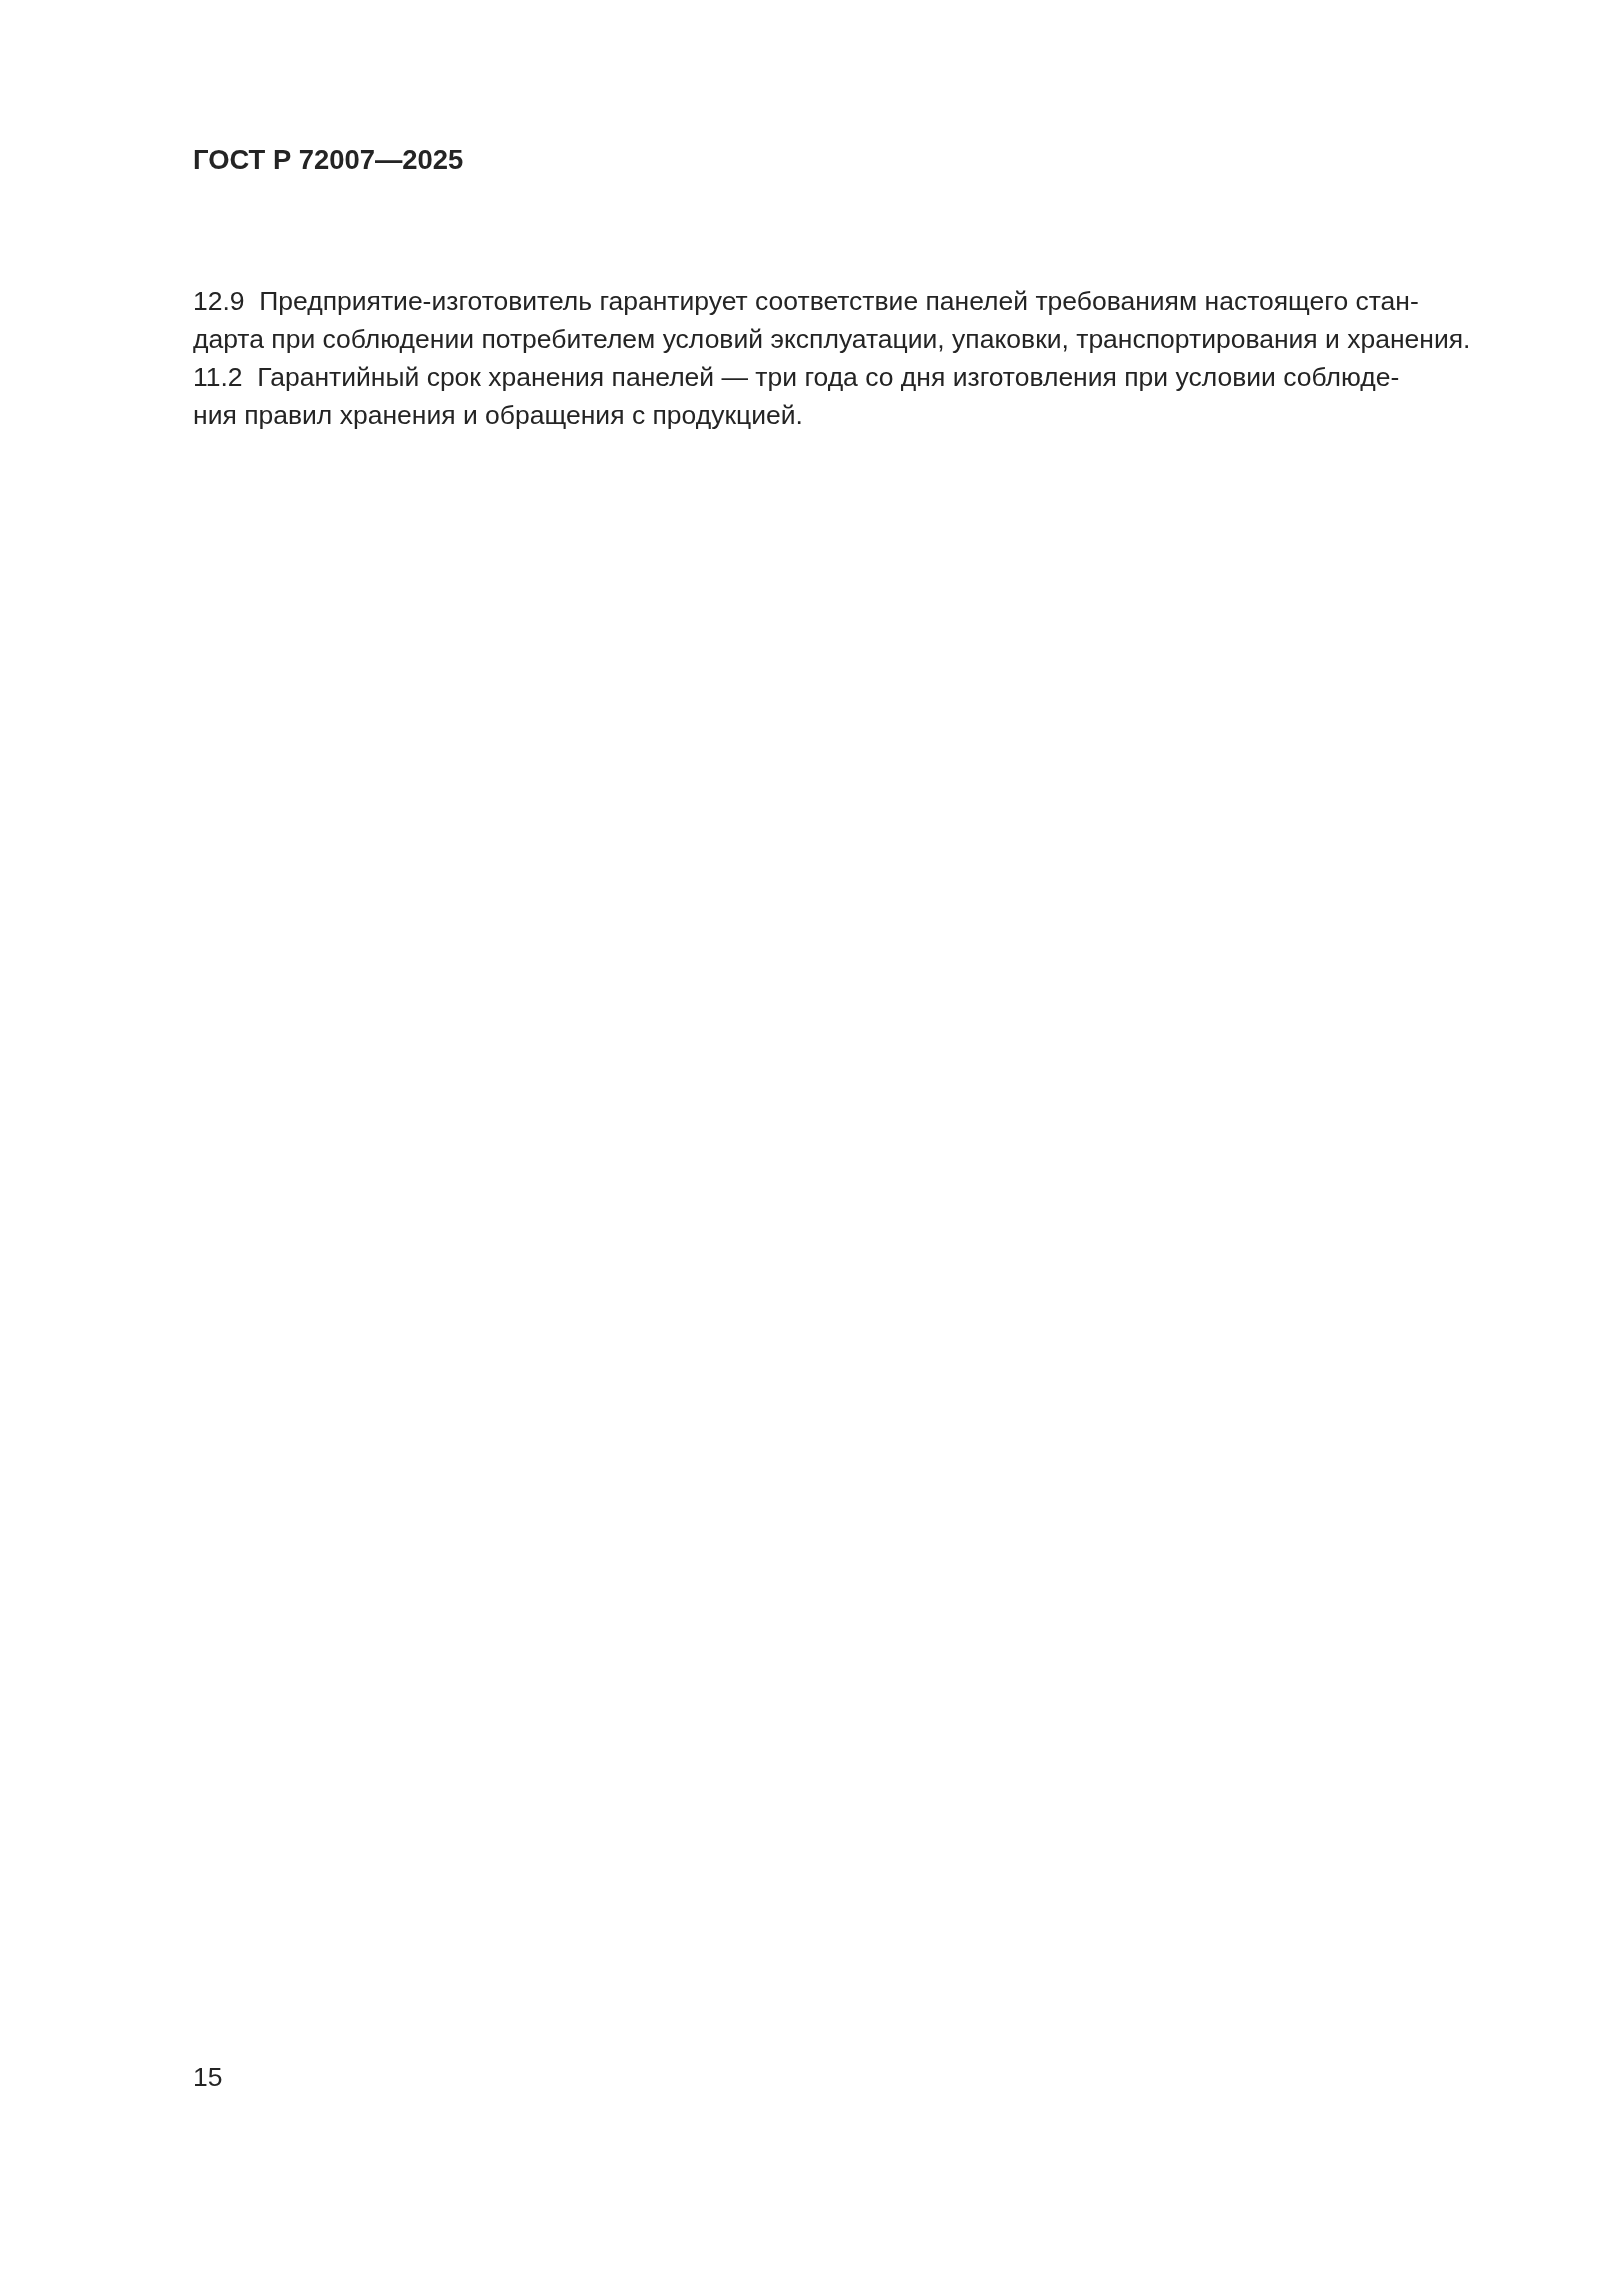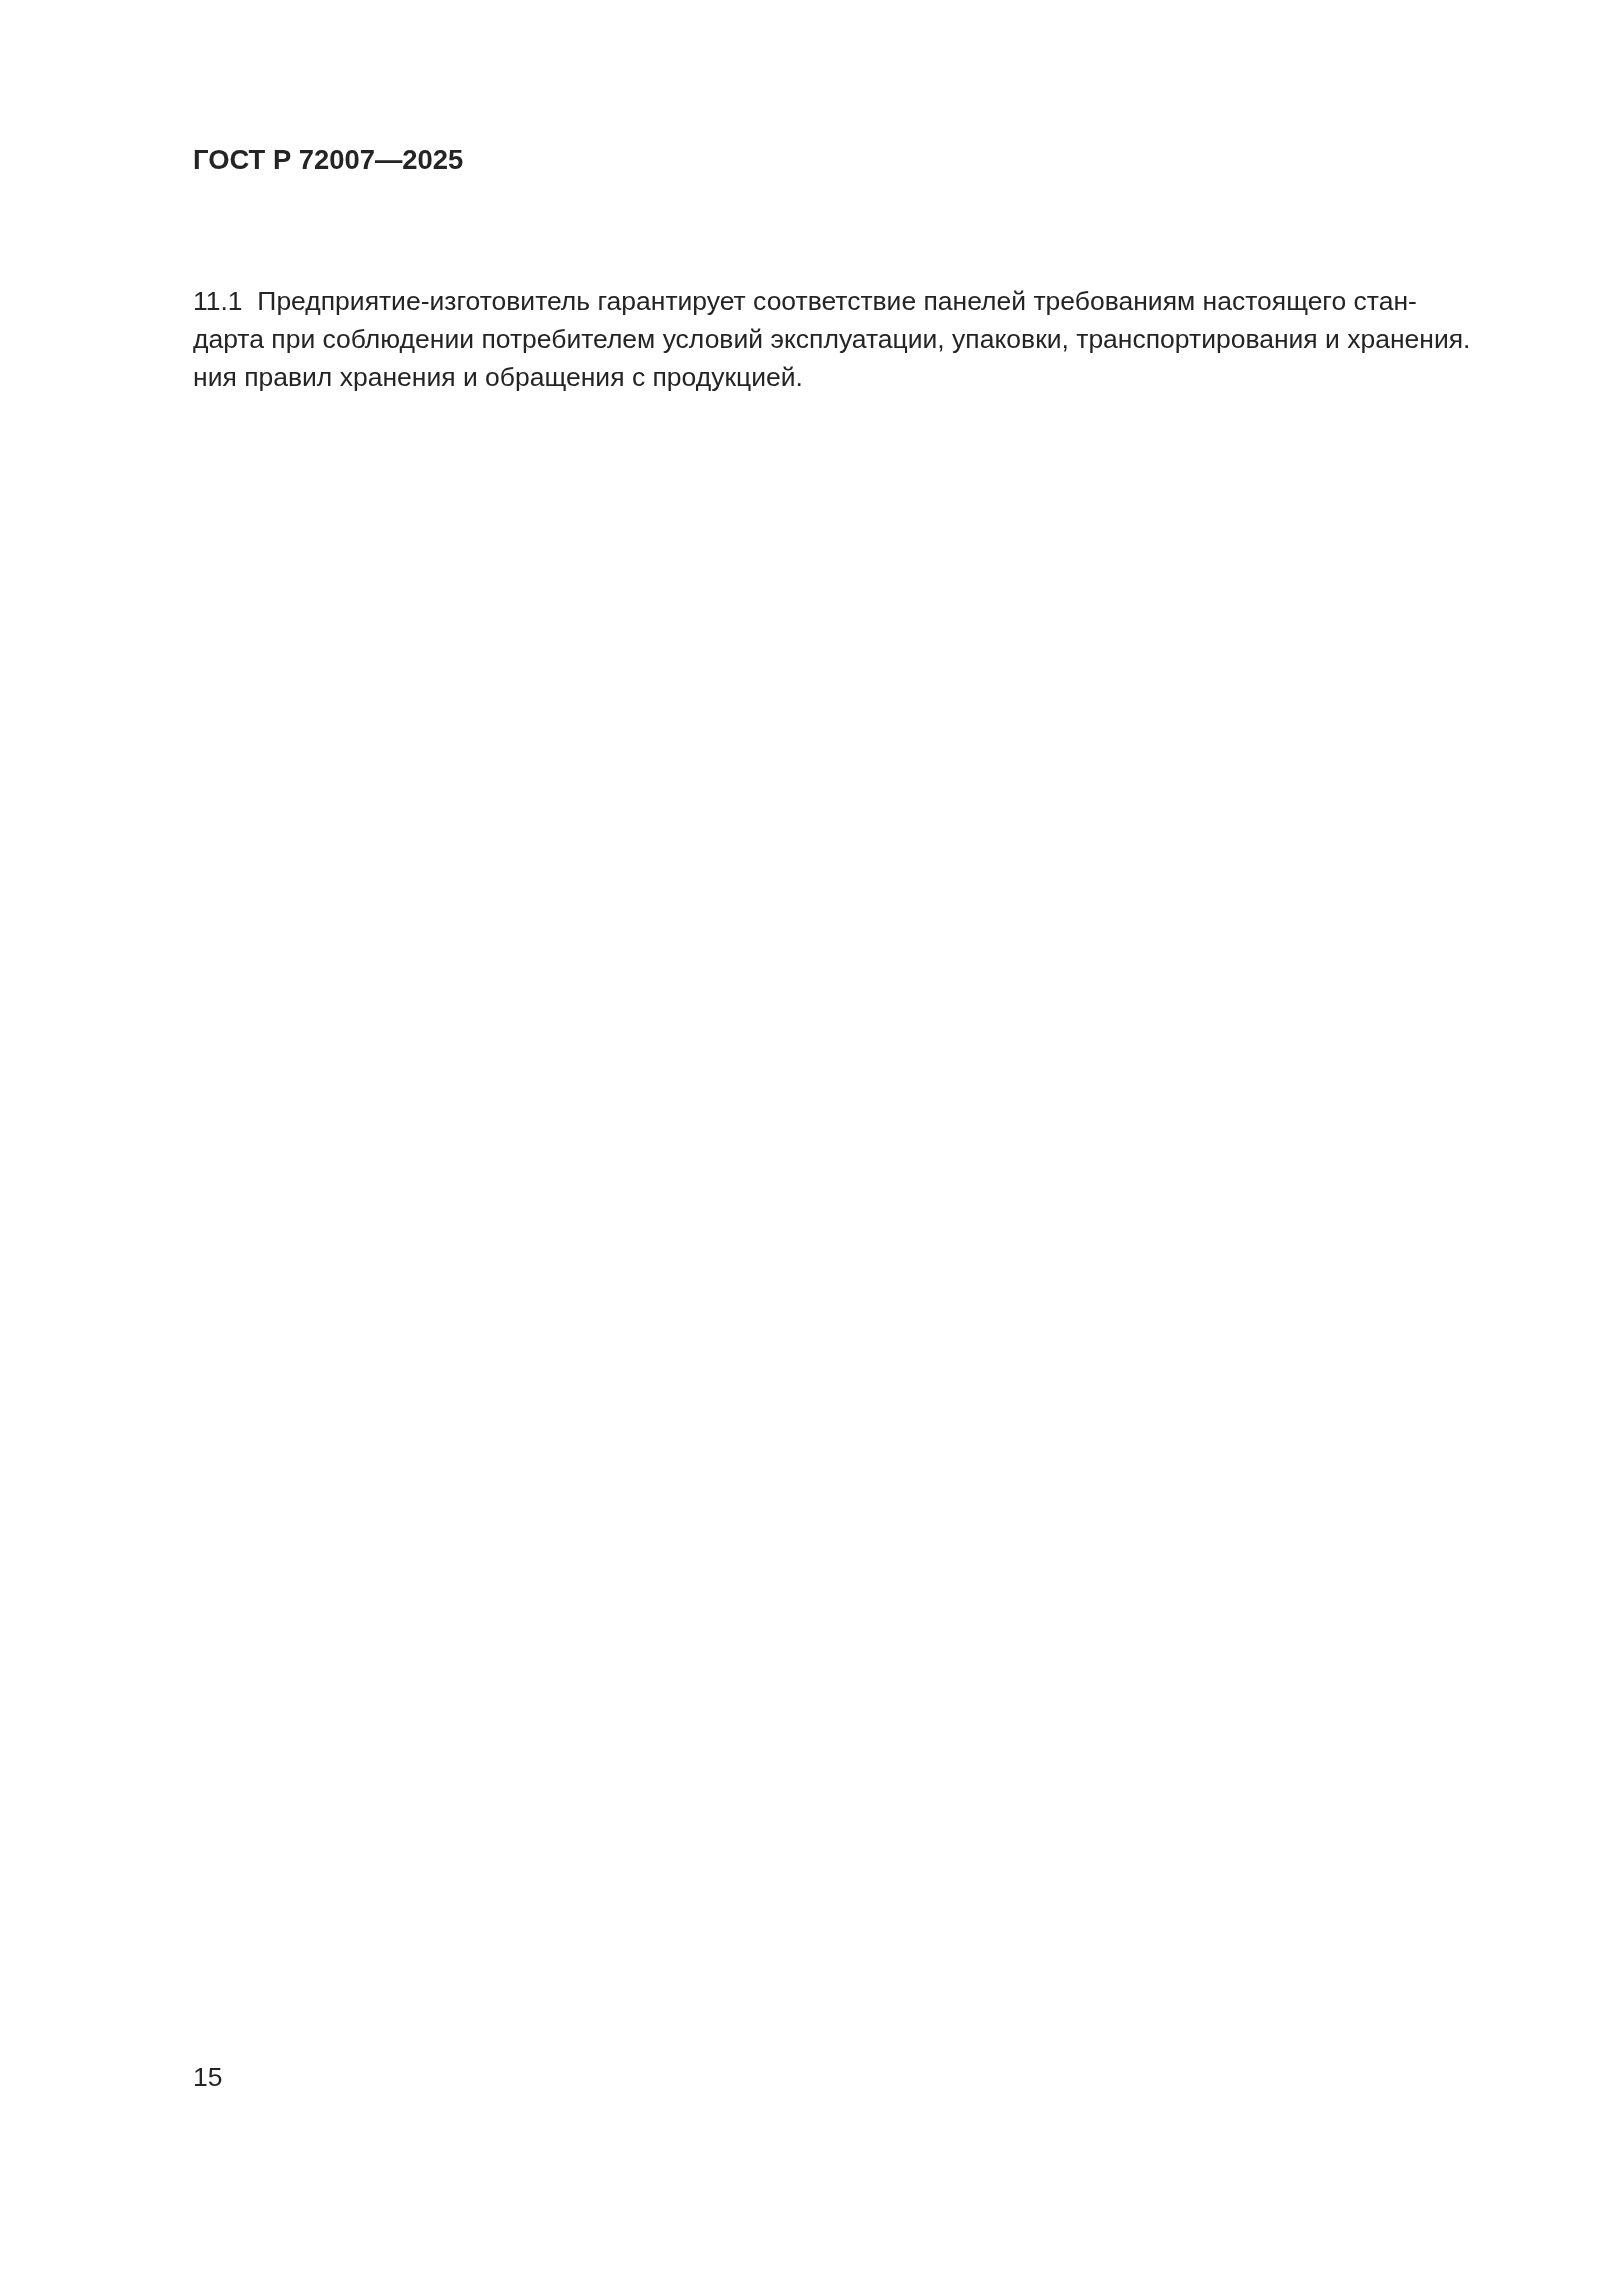--- a/index.html
+++ b/index.html
@@ -56,21 +56,22 @@
 </style>
 </head>
 <body>
 
 <div class="page" style="--page-bg: #ffffff; --text-color: #242424;">
 
   <div class="running-header">ГОСТ Р 72007—2025</div>
 
 
   <div class="section-body">
-    <div class="par-line">11.1  Предприятие-изготовитель гарантирует соответствие панелей требованиям настоящего стан-</div>
+    <div class="par-line">12.9  Предприятие-изготовитель гарантирует соответствие панелей требованиям настоящего стан-</div>
     <div class="par-line">дарта при соблюдении потребителем условий эксплуатации, упаковки, транспортирования и хранения.</div>
+    <div class="par-line">11.2  Гарантийный срок хранения панелей — три года со дня изготовления при условии соблюде-</div>
     <div class="par-line">ния правил хранения и обращения с продукцией.</div>
   </div>
 
   <div class="page-number">15</div>
 
 </div>
 
 
 </body></html>

